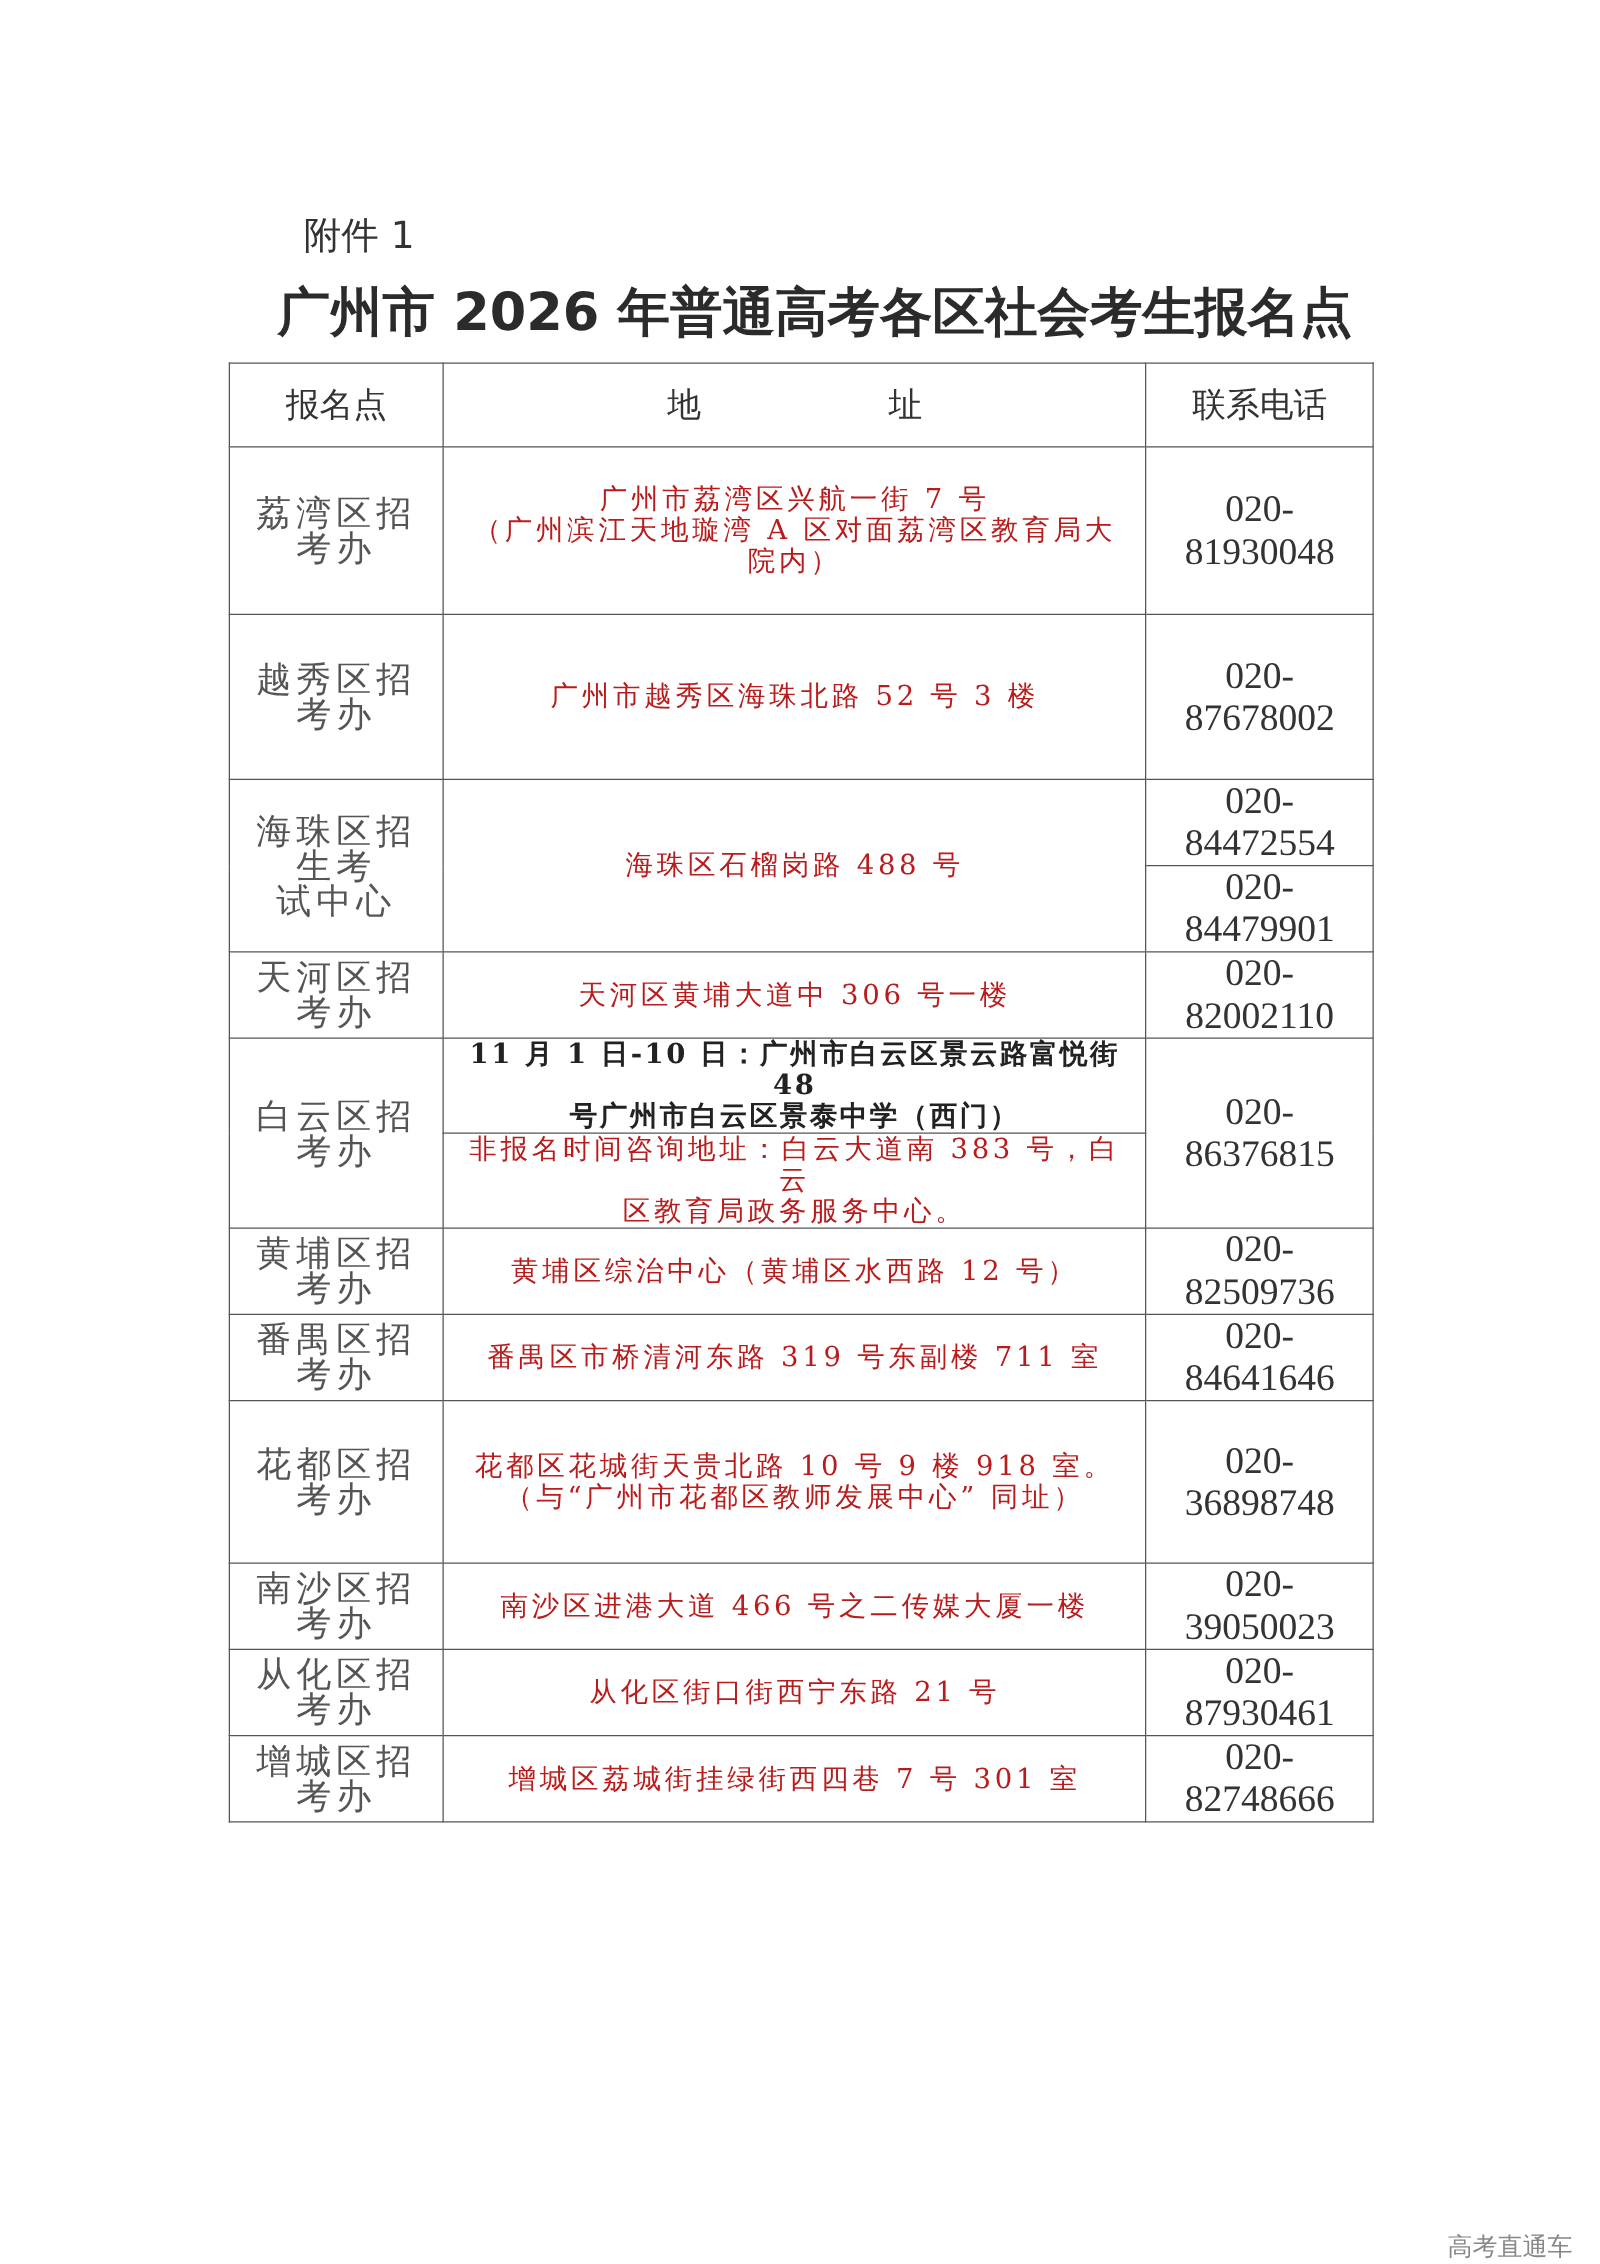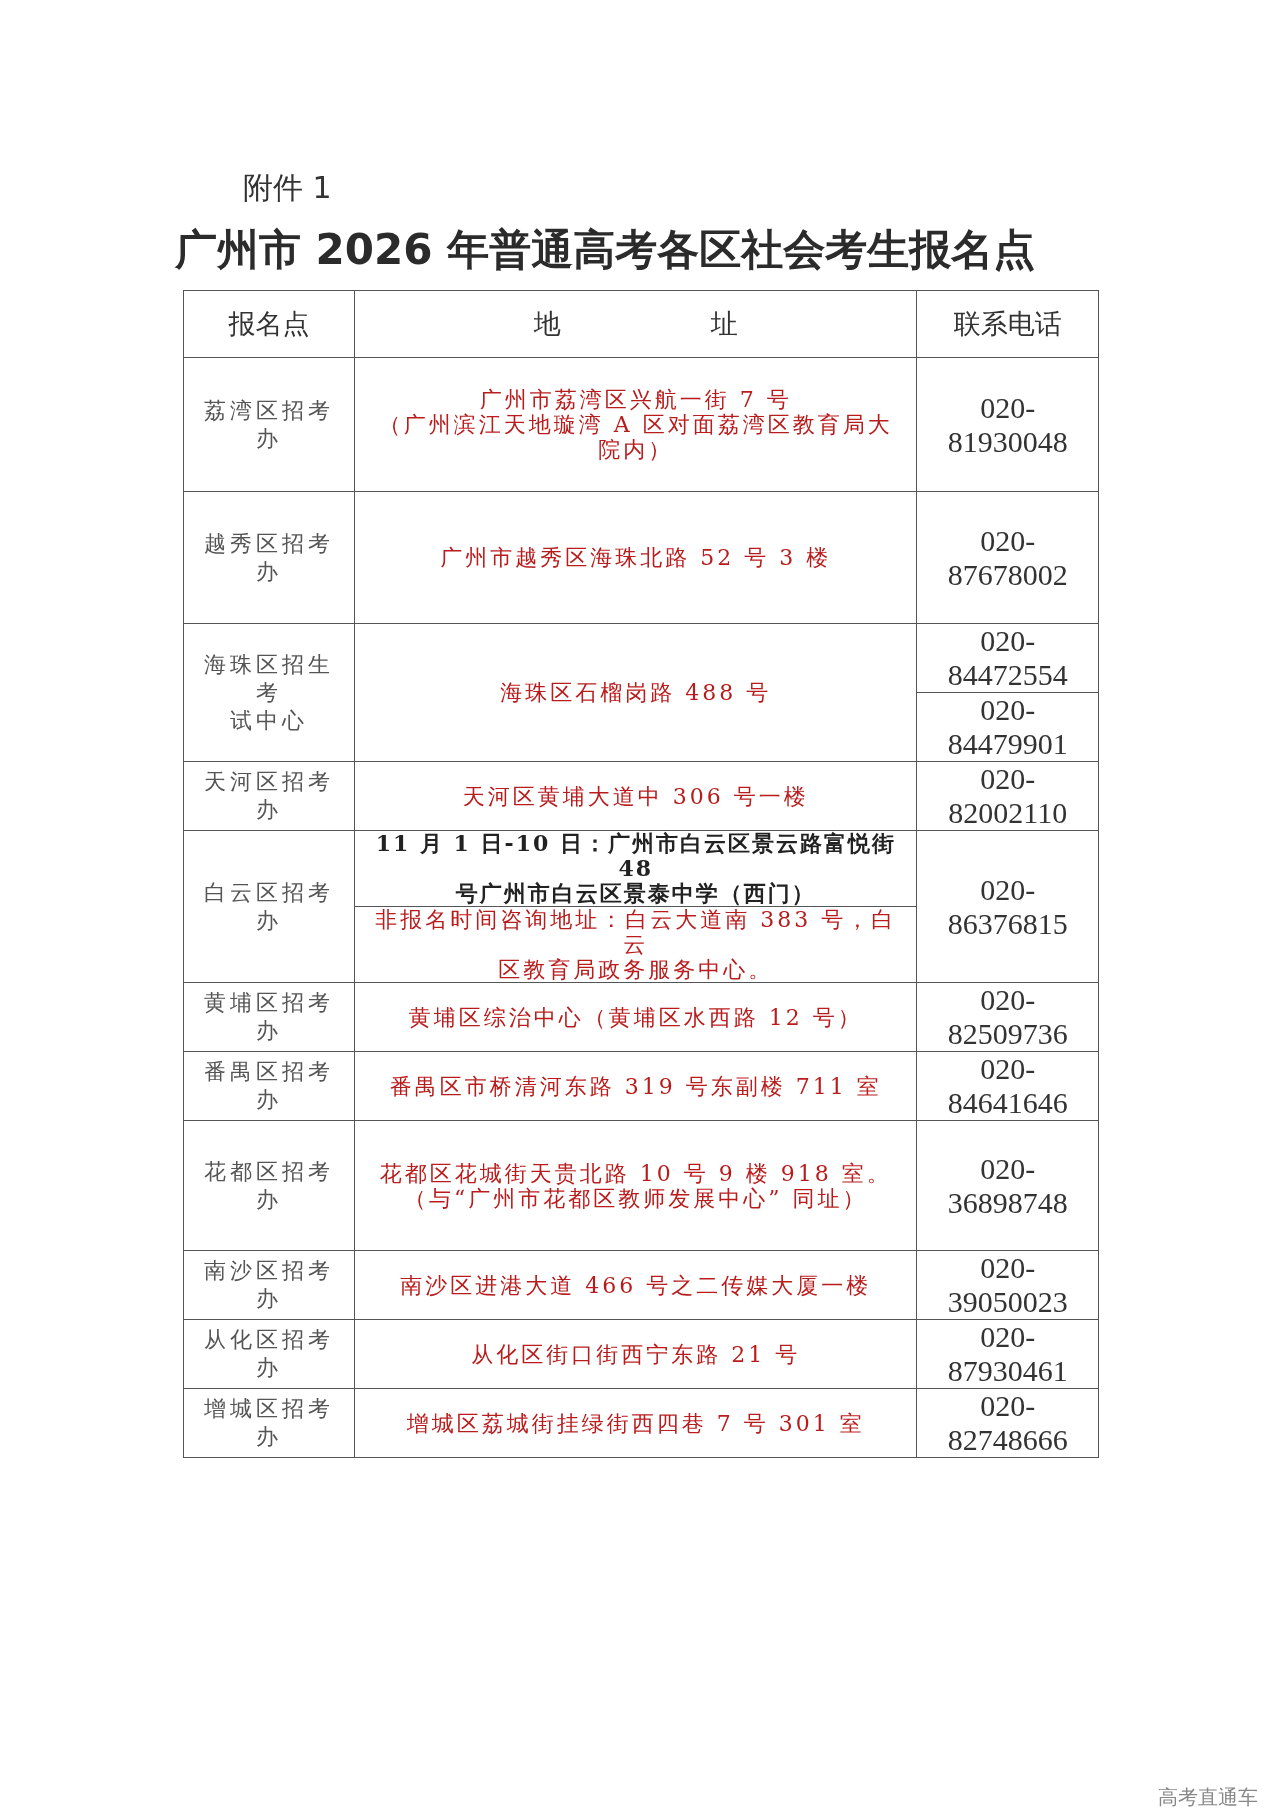--- a/index.html
+++ b/index.html
@@ -1,32 +1,32 @@
 <!DOCTYPE html>
 <html><head>
   <meta charset="utf-8">
   <style>
     html, body { margin: 0; padding: 0; background: #ffffff; }
     body { width: 1280px; height: 1811px; position: relative; overflow: hidden;
            font-family: "DejaVu Serif", "Liberation Serif", serif; color: #3a3a3a; }
     .attachment { position: absolute; left: 195px; top: 168px; font-size: 30px;
                   font-family: "DejaVu Sans", "Liberation Sans", sans-serif; color: #333; margin-left: 48px; }
-    .title { position: absolute; left: 175px; width: 916px; top: 222px; 
+    .title { position: absolute; left: 194px; width: 916px; top: 222px; text-align: center;
              font-size: 42px; font-weight: bold; color: #2b2b2b; letter-spacing: 0px;
              font-family: "DejaVu Sans", "Liberation Sans", sans-serif; white-space: nowrap; }
     table.reg { position: absolute; left: 183px; top: 290px; width: 916px;
                 border-collapse: collapse; table-layout: fixed; }
     table.reg td, table.reg th { border: 1.5px solid #555; text-align: center; vertical-align: middle;
                 padding: 0 8px; font-weight: normal; }
     table.reg th { font-family: Liberation Mono, monospace; font-size: 27px;
                    color: #333; height: 66px; }
     .col-name { width: 165px; }
     .col-addr { width: 542px; }
     .col-phone { width: 175px; }
-    td.name { font-size: 22px; letter-spacing: 4px; color: #555; line-height: 28px; }
+    td.name { font-size: 28px; letter-spacing: 4px; color: #555; line-height: 28px; }
     td.addr { font-size: 22px; letter-spacing: 3px; color: #b91c1c; line-height: 25px; }
     td.addr.strong { color: #222; font-weight: bold; letter-spacing: 2px; margin-top: 42px; }
     td.phone { font-size: 30px; color: #333; font-family: "Liberation Serif", "DejaVu Serif", serif; }
     .gap { display: inline-block; width: 150px; }
     .watermark { position: absolute; right: 22px; bottom: 0; font-size: 20px; color: #888;
                  font-family: "DejaVu Sans", "Liberation Sans", sans-serif; }
   </style>
 </head>
 <body>
 

